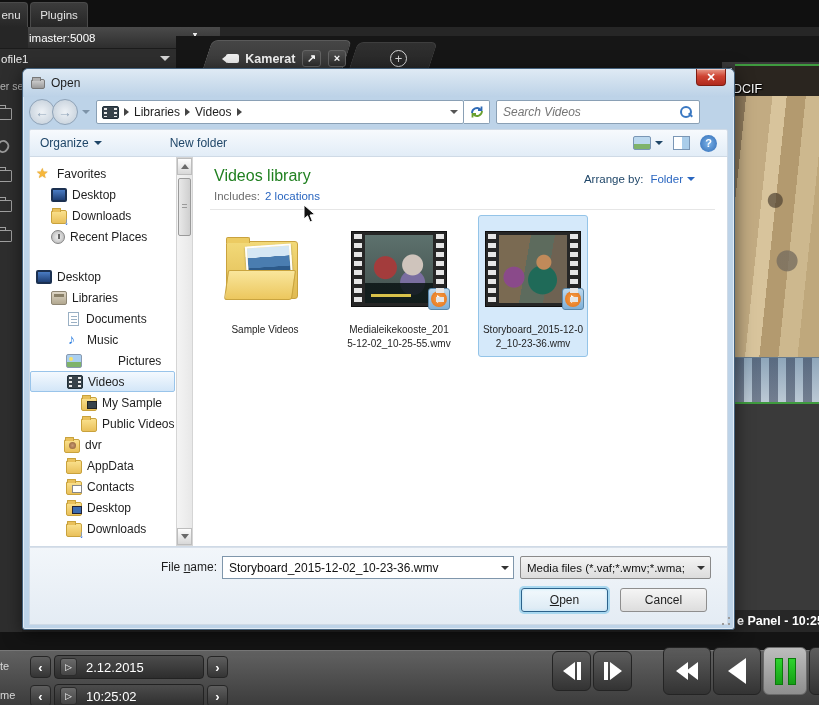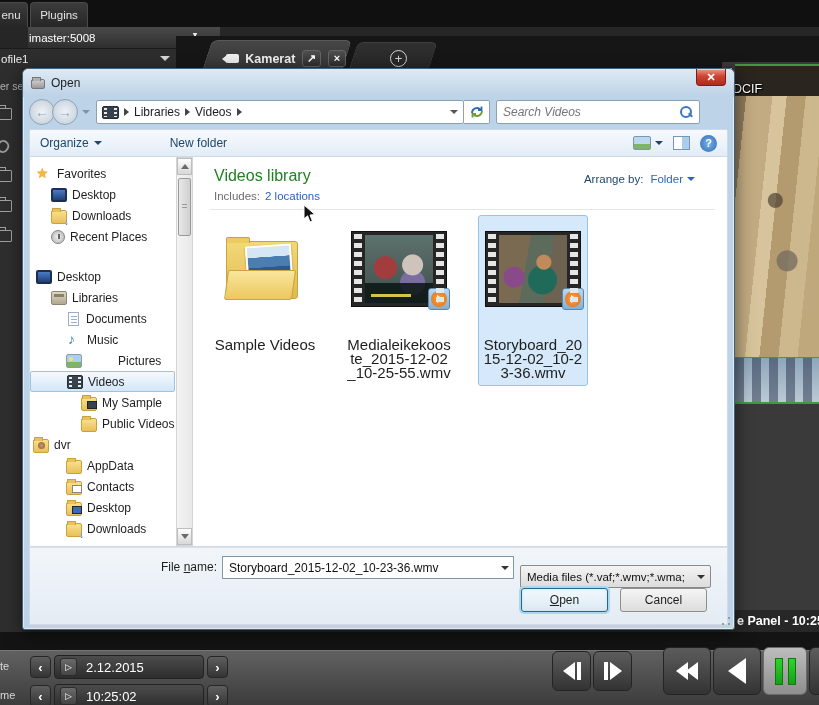--- a/index.html
+++ b/index.html
@@ -215,21 +215,21 @@
   .lib-sub a { color:#2a66c0; text-decoration:none; margin-left:5px; }
   .arrange { position:absolute; right:30px; top:16px; font-size:11.5px; color:#1f4668; display:flex; align-items:center; gap:7px; }
   .arrange .val { color:#2a66c0; display:flex; align-items:center; gap:4px; }
   .arrange .caret { width:0; height:0; border-left:4px solid transparent; border-right:4px solid transparent; border-top:4px solid #2a66c0; }
   .files-hr { position:absolute; left:10px; right:10px; top:52px; height:1px; background:#e6e6e6; }
 
   .file-list { position:absolute; left:6px; top:58px; right:4px; height:230px; display:flex; align-items:flex-start; gap:24px; padding-left:4px; }
   .fitem { width:110px; padding:4px 2px 5px; display:flex; flex-direction:column; align-items:center; border:1px solid rgba(0,0,0,0); border-radius:3px; }
   .fitem.sel { background:#d5e9fa; border:1px solid #94c4e8; }
   .fic { height:98px; display:flex; align-items:center; justify-content:center; }
-  .flabel { margin-top:20px; font-size:15px; color:#1e1e1e; text-align:center; line-height:14px; word-break:break-all; max-width:104px; }
+  .flabel { margin-top:5px; font-size:10px; color:#1e1e1e; text-align:center; line-height:14px; word-break:break-all; max-width:104px; }
 
   .bigfolder { position:relative; width:82px; height:64px; display:block; }
   .bf-back { position:absolute; left:2px; top:4px; right:8px; bottom:2px; background:linear-gradient(#f2d978,#e0ba52);
              border:1px solid #c9a23e; border-radius:3px; }
   .bf-back::before { content:""; position:absolute; left:-1px; top:-5px; width:22px; height:5px; background:#eccb62;
              border:1px solid #c9a23e; border-bottom:none; border-radius:2px 2px 0 0; }
   .bf-photo { position:absolute; left:22px; top:8px; width:46px; height:36px;
               background:linear-gradient(#d5e7f4 30%, #4a7db0 31% 62%, #2c5a8a 63%);
               border:2px solid #fdfdfd; transform:rotate(-4deg); box-shadow:0 1px 2px rgba(0,0,0,.35); }
   .bf-front { position:absolute; left:2px; right:12px; bottom:1px; height:30px; background:linear-gradient(#f9e69c,#ecc75e);
@@ -263,21 +263,21 @@
             border:1px solid #cfdae6; border-top:1px solid #d8e0ea; }
   .fn-row { position:absolute; left:0; right:0; top:8px; height:23px;border-radius:8px; }
   .fn-label { position:absolute; right:calc(100% - 187px); top:4px; font-size:12px; color:#1e1e1e; white-space:nowrap; }
   .fn-label u { text-decoration:underline; }
   .fn-combo { position:absolute; left:192px; top:0; width:292px; height:23px; background:#fff; border:1px solid #7f96ab;
               display:flex; align-items:center; }
   .fn-combo input { flex:1; border:none; outline:none; font-size:12px; padding:0 6px; color:#111;
               font-family:"Liberation Sans", sans-serif; background:transparent; }
   .combo-dd { width:16px; align-self:stretch; display:flex; align-items:center; justify-content:center; }
   .combo-dd i { width:0; height:0; border-left:4px solid transparent; border-right:4px solid transparent; border-top:4px solid #333; }
-  .ft-select { position:absolute; left:490px; top:9px; width:191px; height:23px; background:linear-gradient(#f4f4f4,#dcdcdc);
+  .ft-select { position:absolute; left:490px; top:0; width:191px; height:23px; background:linear-gradient(#f4f4f4,#dcdcdc);
                border:1px solid #8a8a8a; border-radius:2px; display:flex; align-items:center; font-size:11.5px; color:#111;
                padding-left:6px; white-space:nowrap; overflow:hidden; }
   .btn-row { position:absolute; right:20px; top:40px; display:flex; gap:12px; }
   .w7btn { width:87px; height:24px; font-size:12px; color:#1e1e1e; display:flex; align-items:center; justify-content:center;
            background:linear-gradient(#f5f5f5,#ddd); border:1px solid #8e8e8e; border-radius:3px;
            font-family:"Liberation Sans", sans-serif; }
   .w7btn.default { border:1px solid #2c628b; box-shadow:0 0 0 2px #a8d8f0, inset 0 0 3px #b8e4f8;
                    background:linear-gradient(#f2f9fd,#dceaf4); }
   .w7btn u { text-decoration:underline; }
   .grip { position:absolute; right:2px; bottom:2px; width:12px; height:12px;
@@ -510,21 +510,21 @@
             <span class="tlabel">Videos</span>
           </div>
           <div class="tree-row" style="padding-left: 51px;">
             <span class="ti folder-vid"></span>
             <span class="tlabel">My Sample</span>
           </div>
           <div class="tree-row" style="padding-left: 51px;">
             <span class="ti folder"></span>
             <span class="tlabel">Public Videos</span>
           </div>
-          <div class="tree-row" style="padding-left: 3px;">
+          <div class="tree-row" style="padding-left: 34px;">
             <span class="ti user"></span>
             <span class="tlabel">dvr</span>
           </div>
           <div class="tree-row" style="padding-left: 36px;">
             <span class="ti folder"></span>
             <span class="tlabel">AppData</span>
           </div>
           <div class="tree-row" style="padding-left: 36px;">
             <span class="ti contacts"></span>
             <span class="tlabel">Contacts</span>

